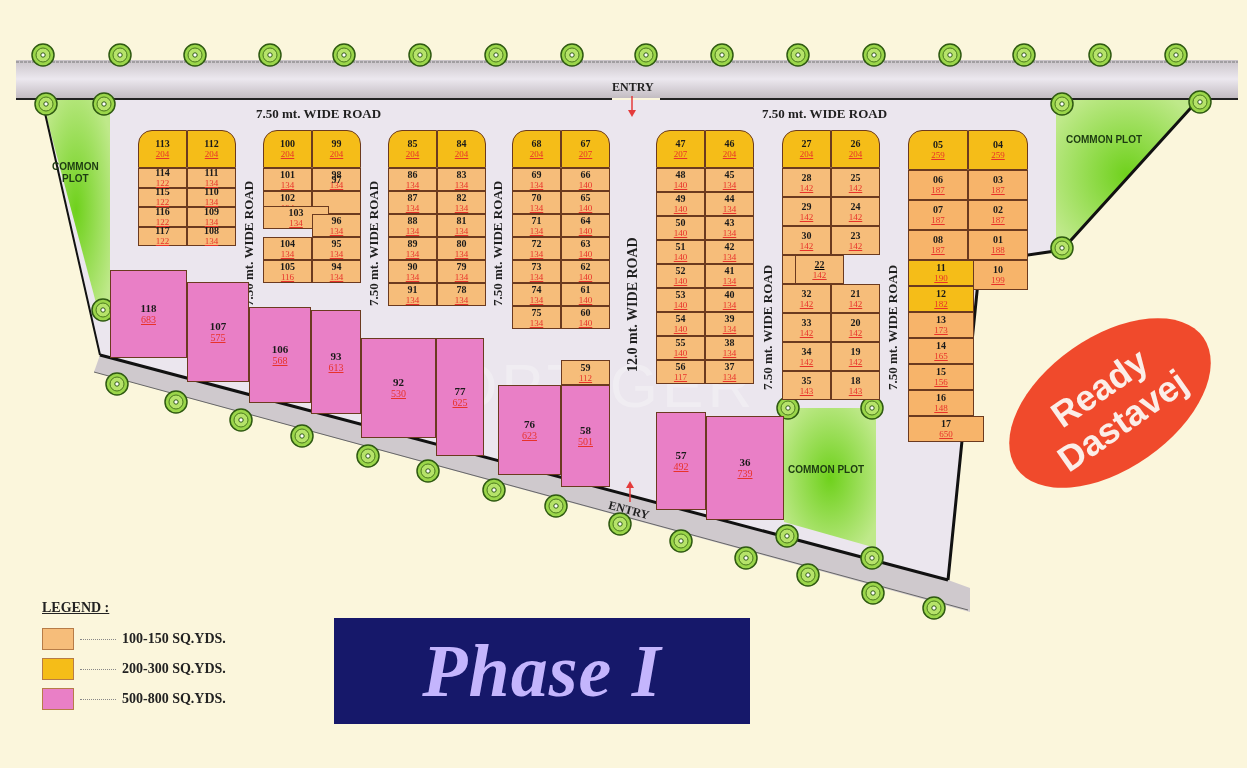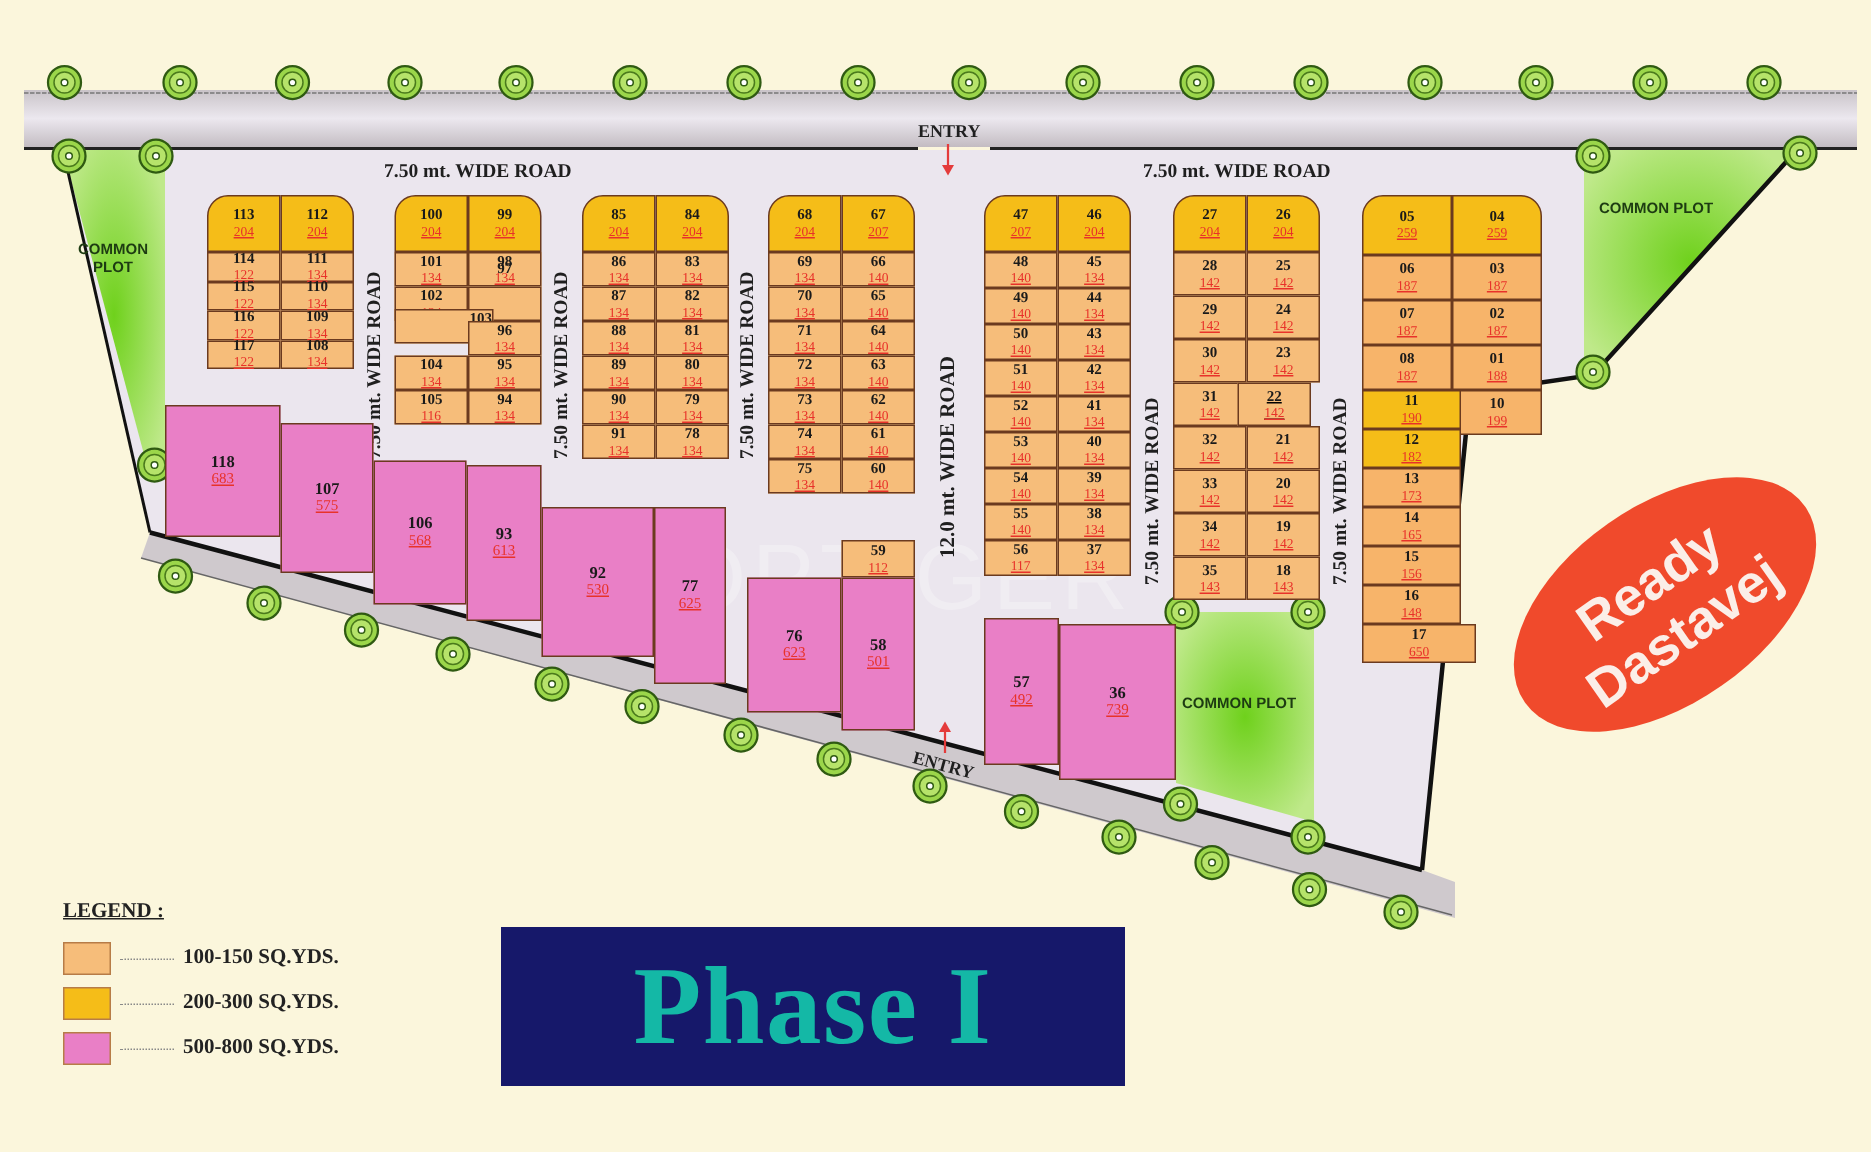--- a/index.html
+++ b/index.html
@@ -18,21 +18,21 @@
   .vroad { transform-origin: left top; transform: rotate(-90deg); }
   .common { position: absolute; font-family: "Liberation Sans", sans-serif; font-weight: bold; font-size: 10px; color: #1d3b12; text-align: center; line-height: 1.15; }
   .entry { position: absolute; font-family: "Liberation Serif", serif; font-weight: bold; font-size: 12px; color: #1f1f1f; }
   #legend { position: absolute; left: 42px; top: 600px; }
   #legend .title { font-family: "Liberation Serif", serif; font-weight: bold; font-size: 14px; color: #222; text-decoration: underline; margin-bottom: 8px; }
   #legend .row { display: flex; align-items: center; height: 30px; }
   #legend .sw { width: 32px; height: 22px; border: 1px solid #b77c47; box-sizing: border-box; }
   #legend .dash { width: 36px; border-top: 1px dotted #888; margin: 0 6px; }
   #legend .lbl { font-family: "Liberation Serif", serif; font-weight: bold; font-size: 14px; color: #222; }
   #phase { position: absolute; left: 334px; top: 618px; width: 416px; height: 106px; background: #16186a; display: flex; align-items: center; justify-content: center; }
-  #phase span { color: #14b8a6; font-family: "Liberation Serif", serif; font-weight: bold; font-size: 74px; letter-spacing: 1px; }
+  #phase span { color: #c4b5fd; font-family: "Liberation Serif", serif; font-weight: bold; font-size: 74px; letter-spacing: 1px; font-style: italic; }
   #watermark { position: absolute; left: 355px; top: 350px; font-family: "Liberation Sans", sans-serif; font-size: 62px; color: rgba(255,255,255,0.28); letter-spacing: 4px; pointer-events: none; }
 </style>
 </head>
 <body>
 
 <svg id="map" viewBox="0 0 1247 768" xmlns="http://www.w3.org/2000/svg">
   <defs>
     <radialGradient id="gGreen" cx="50%" cy="50%" r="60%">
       <stop offset="0%" stop-color="#6fd11c"></stop>
       <stop offset="100%" stop-color="#bfe98a"></stop>
@@ -211,21 +211,21 @@
       <span class="sz">134</span>
     </div>
     <div class="plot p-a" style="left: 263px; top: 191px; width: 49px; height: 23px;">
       <span class="no">102</span>
       <span class="sz">134</span>
     </div>
     <div class="plot p-a" style="left: 312px; top: 191px; width: 49px; height: 23px; gap: 36px;">
       <span class="no">97</span>
       <span class="sz">134</span>
     </div>
-    <div class="plot p-a" style="left: 263px; top: 206px; width: 66px; height: 23px; align-items: flex-end;">
+    <div class="plot p-a" style="left: 263px; top: 206px; width: 66px; height: 23px;">
       <span class="no">103</span>
       <span class="sz">134</span>
     </div>
     <div class="plot p-a" style="left: 312px; top: 214px; width: 49px; height: 23px;">
       <span class="no">96</span>
       <span class="sz">134</span>
     </div>
     <div class="plot p-a" style="left: 263px; top: 237px; width: 49px; height: 23px;">
       <span class="no">104</span>
       <span class="sz">134</span>
@@ -507,21 +507,21 @@
       <span class="sz">142</span>
     </div>
     <div class="plot p-a" style="left: 831px; top: 226px; width: 49px; height: 29px;">
       <span class="no">23</span>
       <span class="sz">142</span>
     </div>
     <div class="plot p-a" style="left: 782px; top: 255px; width: 49px; height: 29px;">
       <span class="no">31</span>
       <span class="sz">142</span>
     </div>
-    <div class="plot p-a" style="left: 825px; top: 255px; width: 49px; height: 29px; text-decoration: underline;">
+    <div class="plot p-a" style="left: 795px; top: 255px; width: 49px; height: 29px; text-decoration: underline;">
       <span class="no">22</span>
       <span class="sz">142</span>
     </div>
     <div class="plot p-a" style="left: 782px; top: 284px; width: 49px; height: 29px;">
       <span class="no">32</span>
       <span class="sz">142</span>
     </div>
     <div class="plot p-a" style="left: 831px; top: 284px; width: 49px; height: 29px;">
       <span class="no">21</span>
       <span class="sz">142</span>

